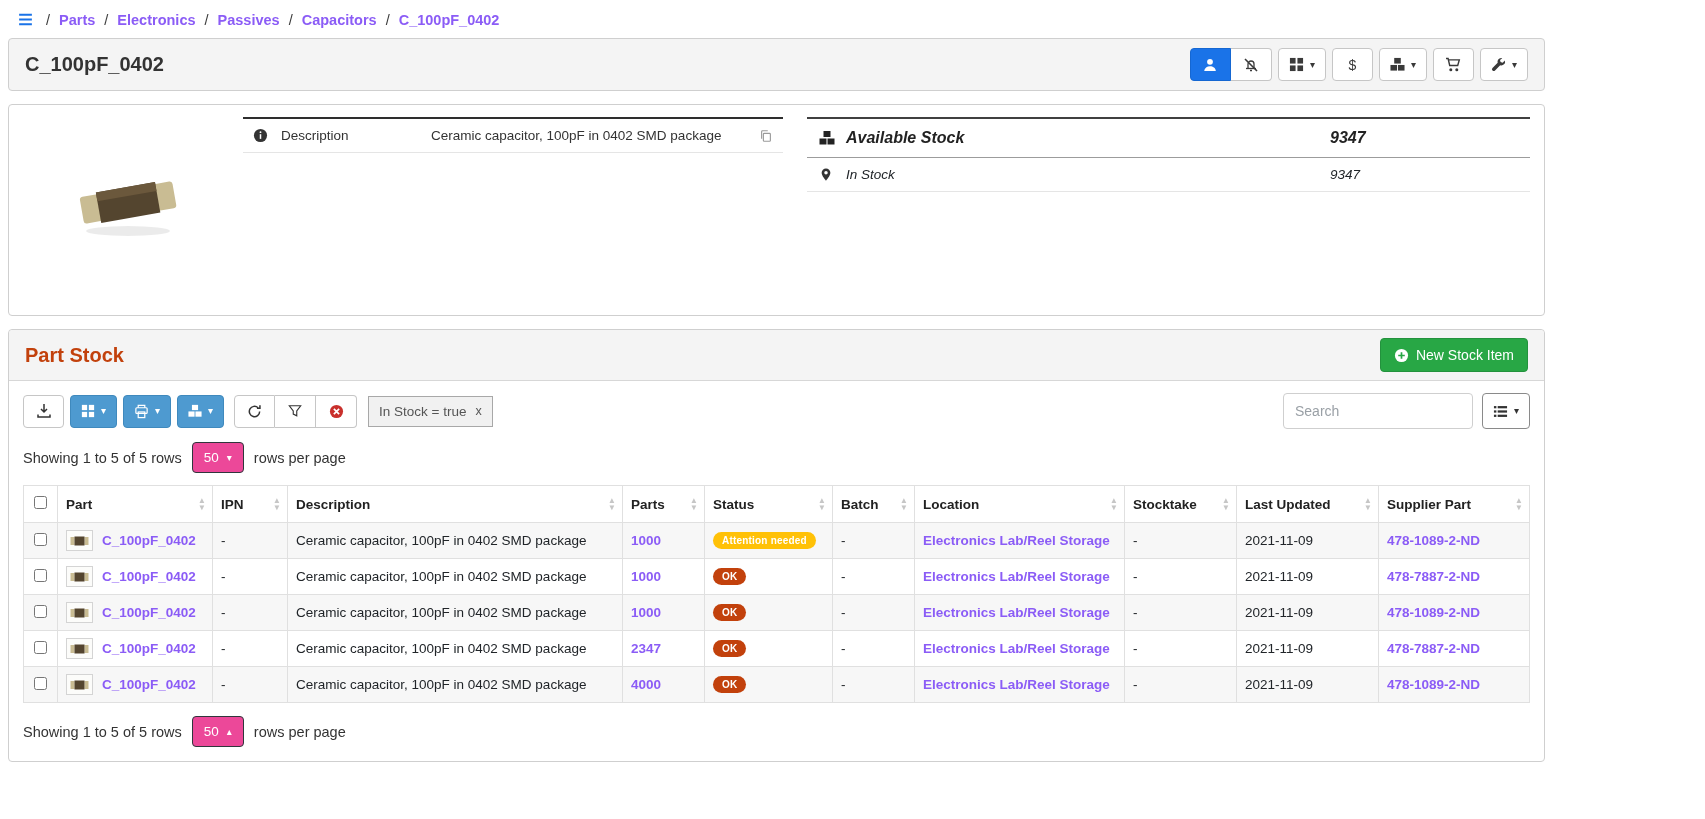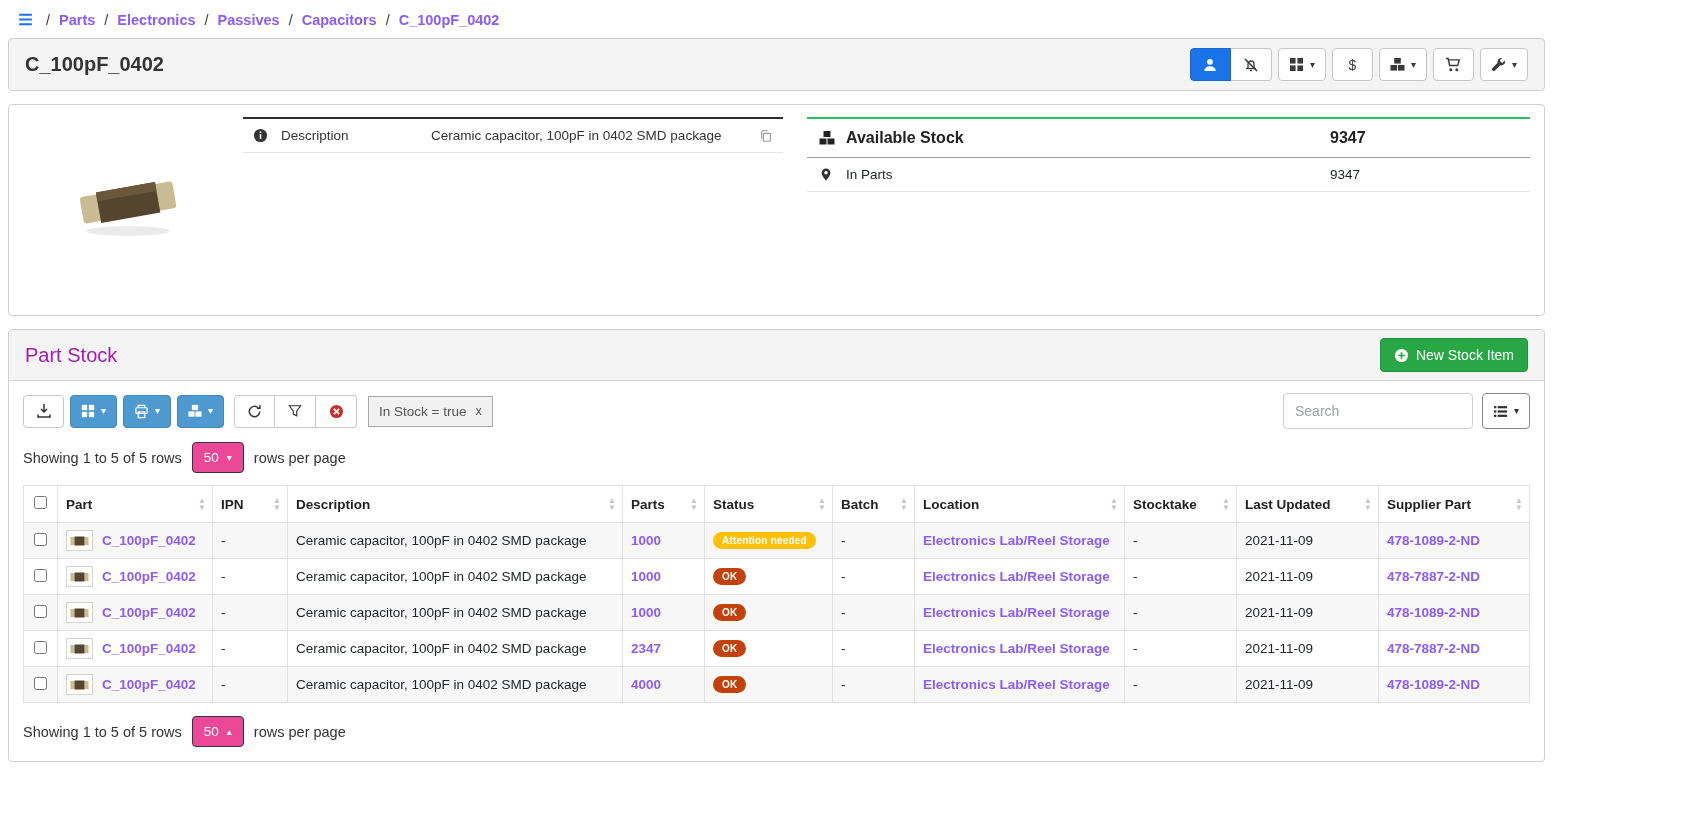--- a/index.html
+++ b/index.html
@@ -46,33 +46,33 @@
 
   .detail-card { width: 540px; margin-left: 10px; border-top: 2px solid #2e2e2e; }
   .detail-head { display: flex; align-items: center; gap: 16px; padding: 8px 10px; border-bottom: 1px solid #dcdcdc; }
   .show-details { margin-left: auto; background: #fff; border: 1px solid #b4b4b4; border-radius: 4px;
                   padding: 5px 10px; font-size: 12.5px; color: #333; }
   .detail-row { display: flex; align-items: center; padding: 9px 10px; border-bottom: 1px solid #e5e5e5; font-size: 13.5px; }
   .detail-row .dlabel { margin-left: 13px; width: 150px; color: #333; }
   .detail-row .dvalue { flex: 1; color: #333; }
   .copy-btn { color: #9a9a9a; background: none; border: none; display: flex; }
 
-  .stock-card { flex: 1; margin-left: 24px; border-top: 2px solid #22c55e; }
+  .stock-card { flex: 1; margin-left: 24px; border-top: 2px solid #404040; font-style: italic; }
   .stock-head { display: flex; align-items: center; padding: 10px 12px; border-bottom: 1px solid #9c9c9c;
                 font-weight: 700; font-size: 16px; color: #222; }
   .stock-head .shlabel { margin-left: 11px; flex: 1; }
   .stock-head .shvalue { width: 188px; }
   .stock-line { display: flex; align-items: center; padding: 9px 12px; border-bottom: 1px solid #e5e5e5; font-size: 13.5px; }
   .stock-line .srlabel { margin-left: 13px; flex: 1; }
   .stock-line .srvalue { width: 188px; }
 
   
   .ps-head { background: #f4f4f4; border-bottom: 1px solid #d7d7d7; display: flex; justify-content: space-between;
              align-items: center; padding: 8px 16px; border-radius: 4px 4px 0 0; }
-  .ps-title { font-size: 20px; color: #a21caf; font-weight: 400; }
+  .ps-title { font-size: 20px; color: #c2410c; font-weight: 700; }
   .btn-success { background: #28a745; border: 1px solid #23923d; color: #fff; border-radius: 4px;
                  padding: 8px 13px; font-size: 14px; display: inline-flex; align-items: center; gap: 7px; font-weight: 500; }
 
   .ps-body { padding: 12px 14px 10px 14px; }
   .tools-row { display: flex; justify-content: space-between; align-items: center; margin-bottom: 13px; }
   .tools-left { display: flex; align-items: center; gap: 6px; }
   .filter-chip { display: inline-flex; align-items: center; gap: 9px; border: 1px solid #a8a8a8; background: #f1f1f1;
                  padding: 7px 10px; font-size: 13.5px; color: #555; margin-left: 5px; }
   .chip-x { color: #555; font-size: 12.5px; cursor: pointer; }
   .tools-right { display: flex; align-items: center; gap: 9px; }
@@ -244,21 +244,21 @@
         </span>
         <span class="shlabel">Available Stock</span>
         <span class="shvalue">9347</span>
       </div>
       <div class="stock-line">
         <span>
           <svg width="14" height="15" viewBox="0 0 16 16" fill="#333">
               <path d="M8 1a5 5 0 0 0-5 5c0 3.6 5 9 5 9s5-5.4 5-9a5 5 0 0 0-5-5zm0 7a2 2 0 1 1 0-4 2 2 0 0 1 0 4z"></path>
             </svg>
         </span>
-        <span class="srlabel">In Parts</span>
+        <span class="srlabel">In Stock</span>
         <span class="srvalue">9347</span>
       </div>
     </div>
   </section>
 
   <section class="panel">
     <div class="ps-head">
       <h2 class="ps-title">Part Stock</h2>
       <button class="btn-success">
         <span>

